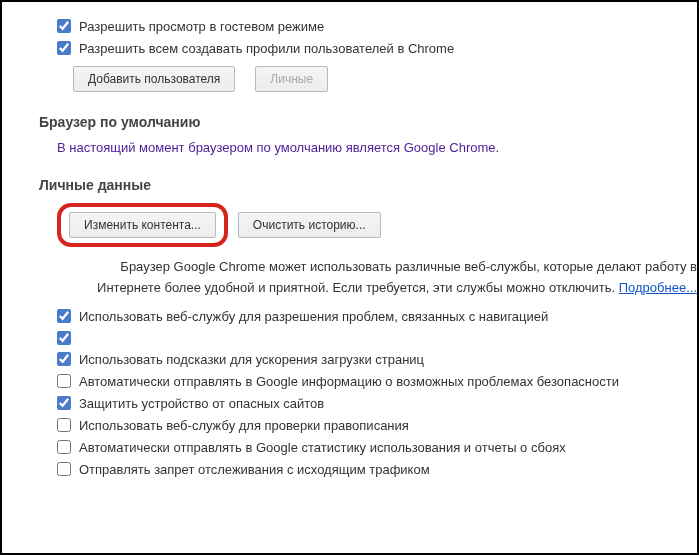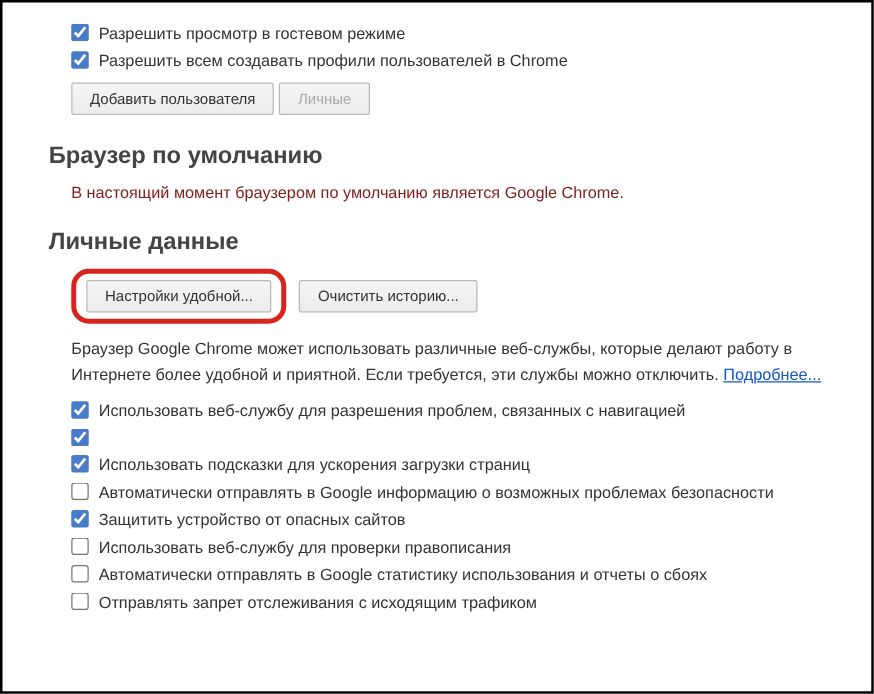--- a/index.html
+++ b/index.html
@@ -21,54 +21,55 @@
       margin: 7px 0;
     }
     input[type="checkbox"] {
       width: 14px;
       height: 14px;
       accent-color: #4a7bc8;
       cursor: pointer;
     }
     .button-row {
       display: flex;
-      gap: 4px;
-      margin: 10px 0;
+      gap: 20px;
+      margin: 10px 16px;
     }
     button {
       background: linear-gradient(#f5f5f5, #ececec);
       border: 1px solid #b8b8b8;
       border-radius: 2px;
       padding: 5px 14px;
       font-size: 12px;
       color: #333;
       cursor: pointer;
       font-family: inherit;
     }
     button:disabled {
       color: #aaa;
       cursor: default;
     }
     .section-heading {
-      font-size: 19px;
+      font-size: 14px;
       color: #444;
       margin-top: 22px;
       margin-bottom: 10px;
       margin-left: -18px;
     }
     .body-text {
       font-size: 13px;
-      color: #7f1d1d;
+      color: #4c1d95;
       margin-bottom: 8px;
     }
     .info-text {
       font-size: 13px;
       color: #333;
       line-height: 1.6;
       margin-bottom: 10px;
+      text-align: right;
     }
     a.link {
       color: #1155cc;
       text-decoration: underline;
       cursor: pointer;
     }
     .highlight-wrap {
       display: inline-block;
       border: 4px solid #d6241f;
       border-radius: 14px;
@@ -103,21 +104,21 @@
   <button disabled="">Личные</button>
 </div>
 
 <h2 class="section-heading">Браузер по умолчанию</h2>
 <p class="body-text">В настоящий момент браузером по умолчанию является Google Chrome.</p>
 
 <h2 class="section-heading">Личные данные</h2>
 
 <div class="privacy-btn-row">
   <span class="highlight-wrap">
-    <button>Настройки удобной...</button>
+    <button>Изменить контента...</button>
   </span>
   <button>Очистить историю...</button>
 </div>
 
 <p class="info-text">
   <span>Браузер Google Chrome может использовать различные веб-службы, которые делают работу в Интернете более удобной и приятной. Если требуется, эти службы можно отключить. </span><a class="link">Подробнее...</a>
 </p>
 
 <div class="checkbox-row">
   <input type="checkbox" checked="" style="">

